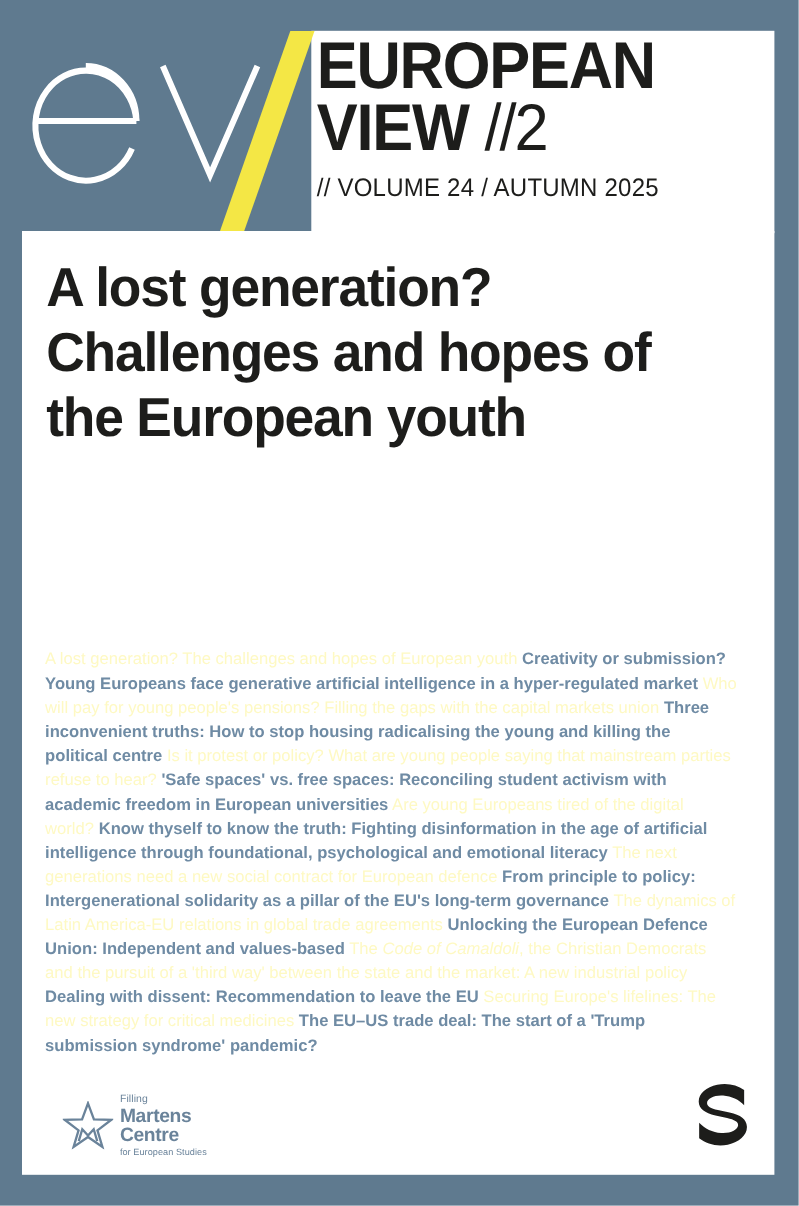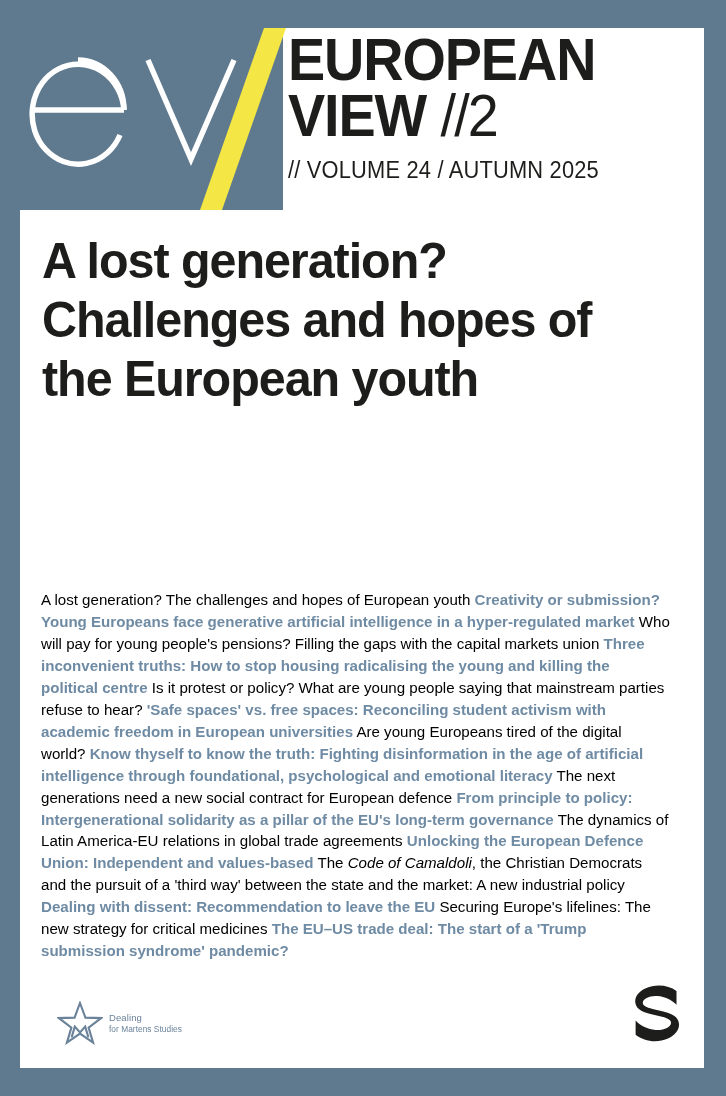--- a/index.html
+++ b/index.html
@@ -128,21 +128,21 @@
   .contents {
     position: absolute;
     left: 41px;
     top: 589px;
     width: 629px;
     font-size: 15.1px;
     line-height: 1.455;
     color: #2b2b2b;
     text-align: left;
   }
-  .contents .t-dark { color: #000000; }
+  .contents .t-dark { color: #fef9c3; }
   .contents .t-blue { color: #6f8ba4; font-weight: bold; }
   .contents .t-ital { font-style: italic; }
 
   
   .logo-martens {
     position: absolute;
     left: 57px;
     top: 1000px;
     width: 170px;
     height: 46px;
@@ -232,22 +232,23 @@
   <div class="logo-martens">
     <div class="martens-star">
       <svg viewBox="0 0 46 44" width="46" height="44" aria-hidden="true">
 
         <polygon points="23,2 28.4,16.6 44,17.1 31.6,26.6 36.1,41.6 23,32.6 9.9,41.6 14.4,26.6 2,17.1 17.6,16.6" fill="none" stroke="#6a839a" stroke-width="2.1" stroke-linejoin="miter"></polygon>
 
         <polyline points="14.6,36.4 17.8,25.6 23,31.4 28.2,25.6 31.4,36.4" fill="none" stroke="#6a839a" stroke-width="2.1" stroke-linejoin="miter"></polyline>
       </svg>
     </div>
     <div class="martens-text">
-      <div class="martens-l1">Dealing</div>
-      <div class="martens-l3">for Martens Studies</div>
+      <div class="martens-l1">Filling</div>
+      <div class="martens-l2">Martens Centre</div>
+      <div class="martens-l3">for European Studies</div>
     </div>
   </div>
 
   <div class="logo-springer">
     <svg viewBox="0 0 52 58" width="52" height="58" aria-hidden="true">
       <path d="M46.5 6.0
                C40.0 1.2 31.0 -0.6 22.0 1.2
                C12.0 3.2 5.0 9.5 5.2 16.6
                C5.4 23.0 10.6 26.8 20.4 29.0
                L31.0 31.4

